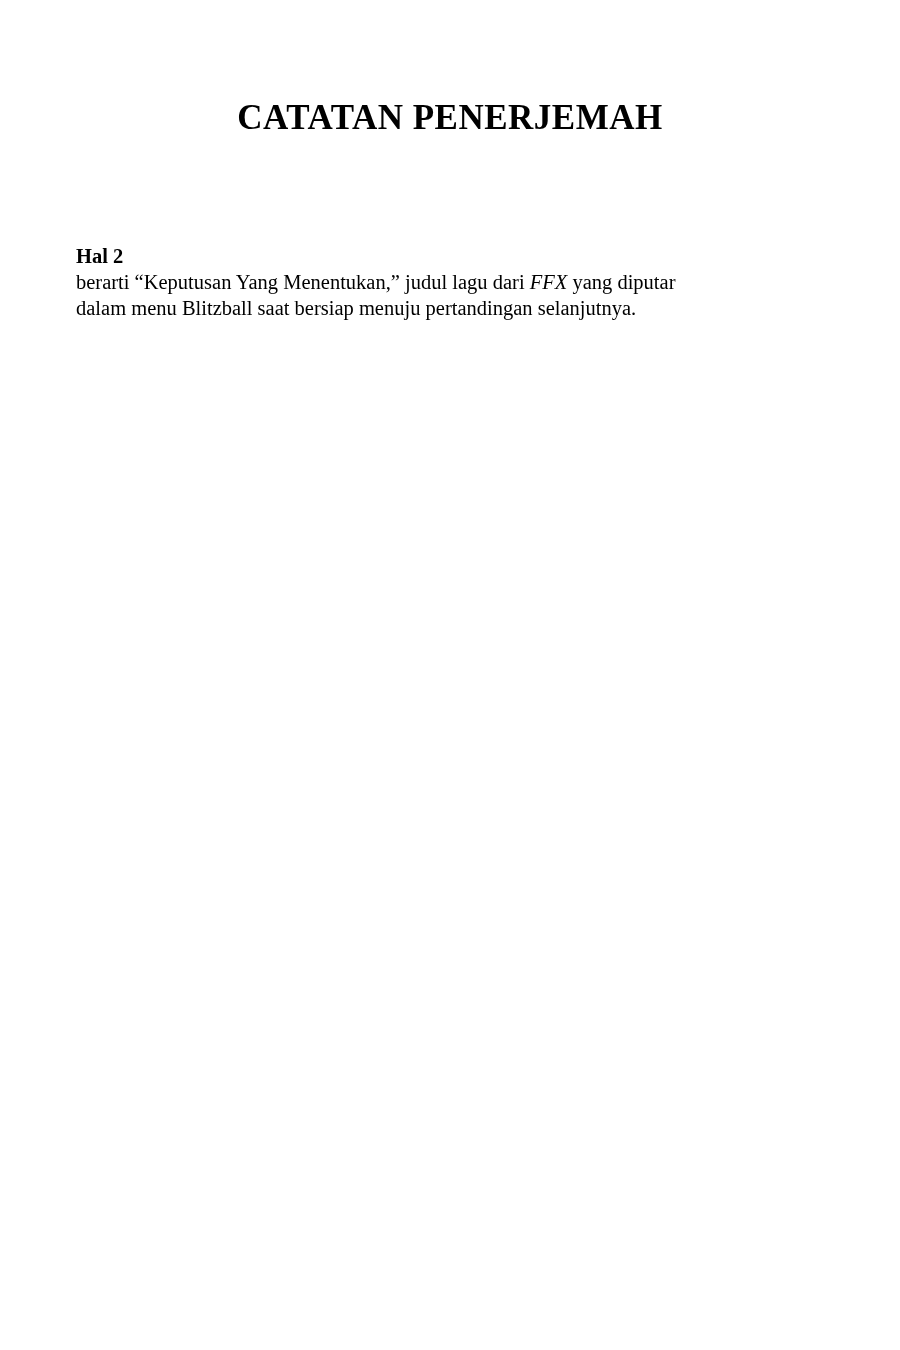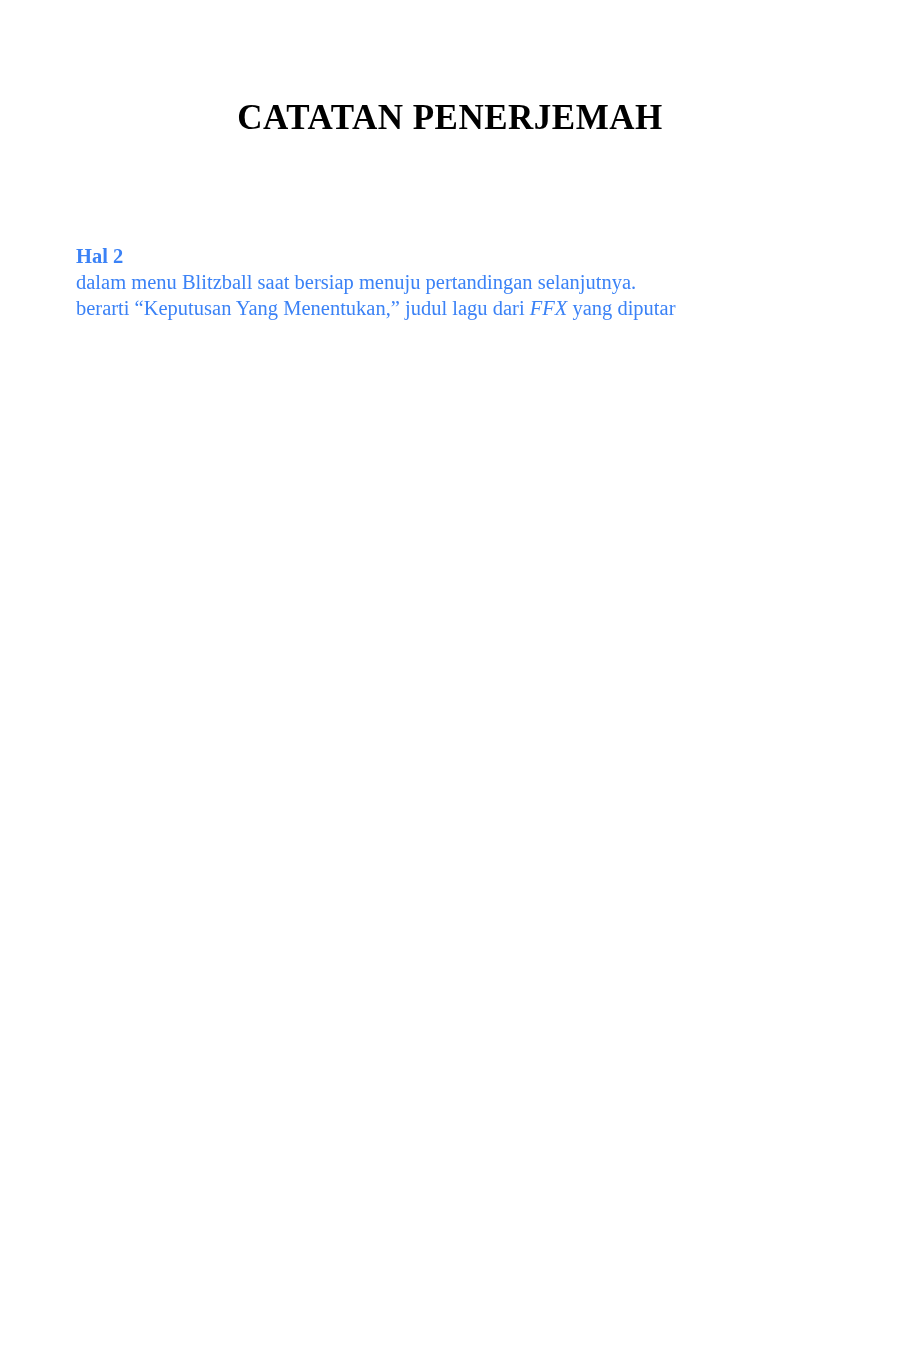--- a/index.html
+++ b/index.html
@@ -29,21 +29,21 @@
     letter-spacing: 0.5px;
     color: #000000;
   }
   .note-block {
     position: absolute;
     left: 76px;
     top: 243px;
     width: 750px;
     font-size: 20.5px;
     line-height: 26px;
-    color: #3b82f6;
+    color: #000000;
   }
   .note-heading {
     font-weight: bold;
     margin: 0;
   }
   .note-line {
     margin: 0;
     white-space: nowrap;
   }
   .note-line em {
@@ -54,18 +54,18 @@
 <body>
 
 <div class="page">
 
   <h1 class="doc-title">CATATAN PENERJEMAH</h1>
 
   <section class="note-block">
     <div class="note-heading">Hal 2</div>
 
 
+    <p class="note-line"><span>berarti “Keputusan Yang Menentukan,” judul lagu dari </span><em>FFX</em><span> yang diputar</span></p>
+
     <p class="note-line">dalam menu Blitzball saat bersiap menuju pertandingan selanjutnya.</p>
-
-    <p class="note-line"><span>berarti “Keputusan Yang Menentukan,” judul lagu dari </span><em>FFX</em><span> yang diputar</span></p>
   </section>
 
 </div>
 
 </body></html>

